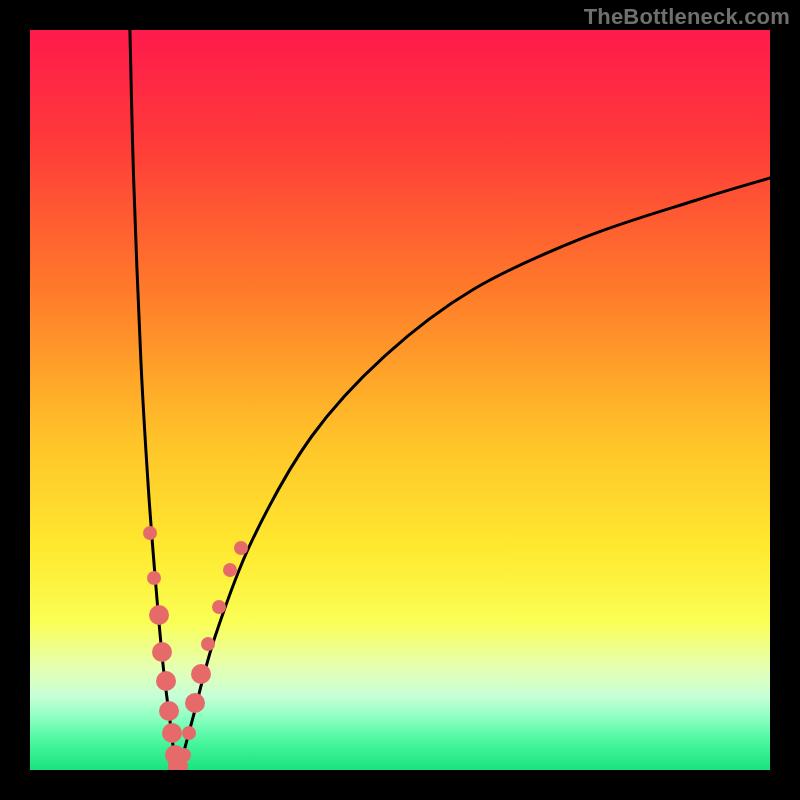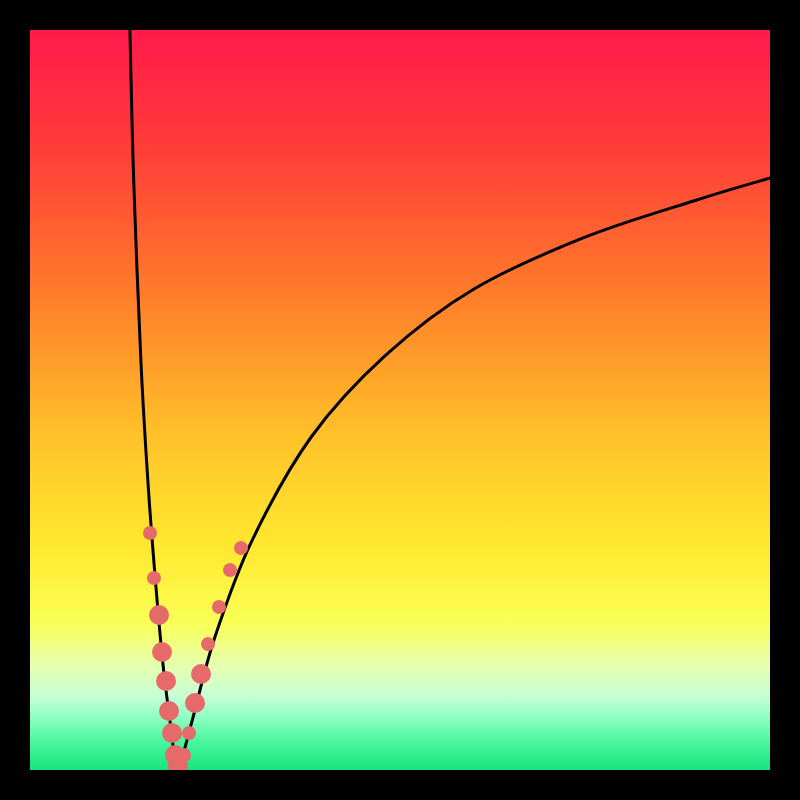--- a/index.html
+++ b/index.html
@@ -56,20 +56,21 @@
     width: 20px;
     height: 20px;
     margin-left: -10px;
     margin-top: -10px;
   }
 </style>
 </head>
 <body>
 
 <div class="frame">
+  <div class="watermark">TheBottleneck.com</div>
   <div class="plot">
     <svg class="gradient" width="740" height="740" viewBox="0 0 740 740" preserveAspectRatio="none">
       <defs>
         <linearGradient id="bg" x1="0" y1="0" x2="0" y2="1">
             <stop offset="0%" stop-color="#ff1a4b"></stop>
             <stop offset="15%" stop-color="#ff3a3a"></stop>
             <stop offset="35%" stop-color="#ff7a2a"></stop>
             <stop offset="55.00000000000001%" stop-color="#ffc229"></stop>
             <stop offset="70%" stop-color="#ffe92f"></stop>
             <stop offset="80%" stop-color="#faff55"></stop>

